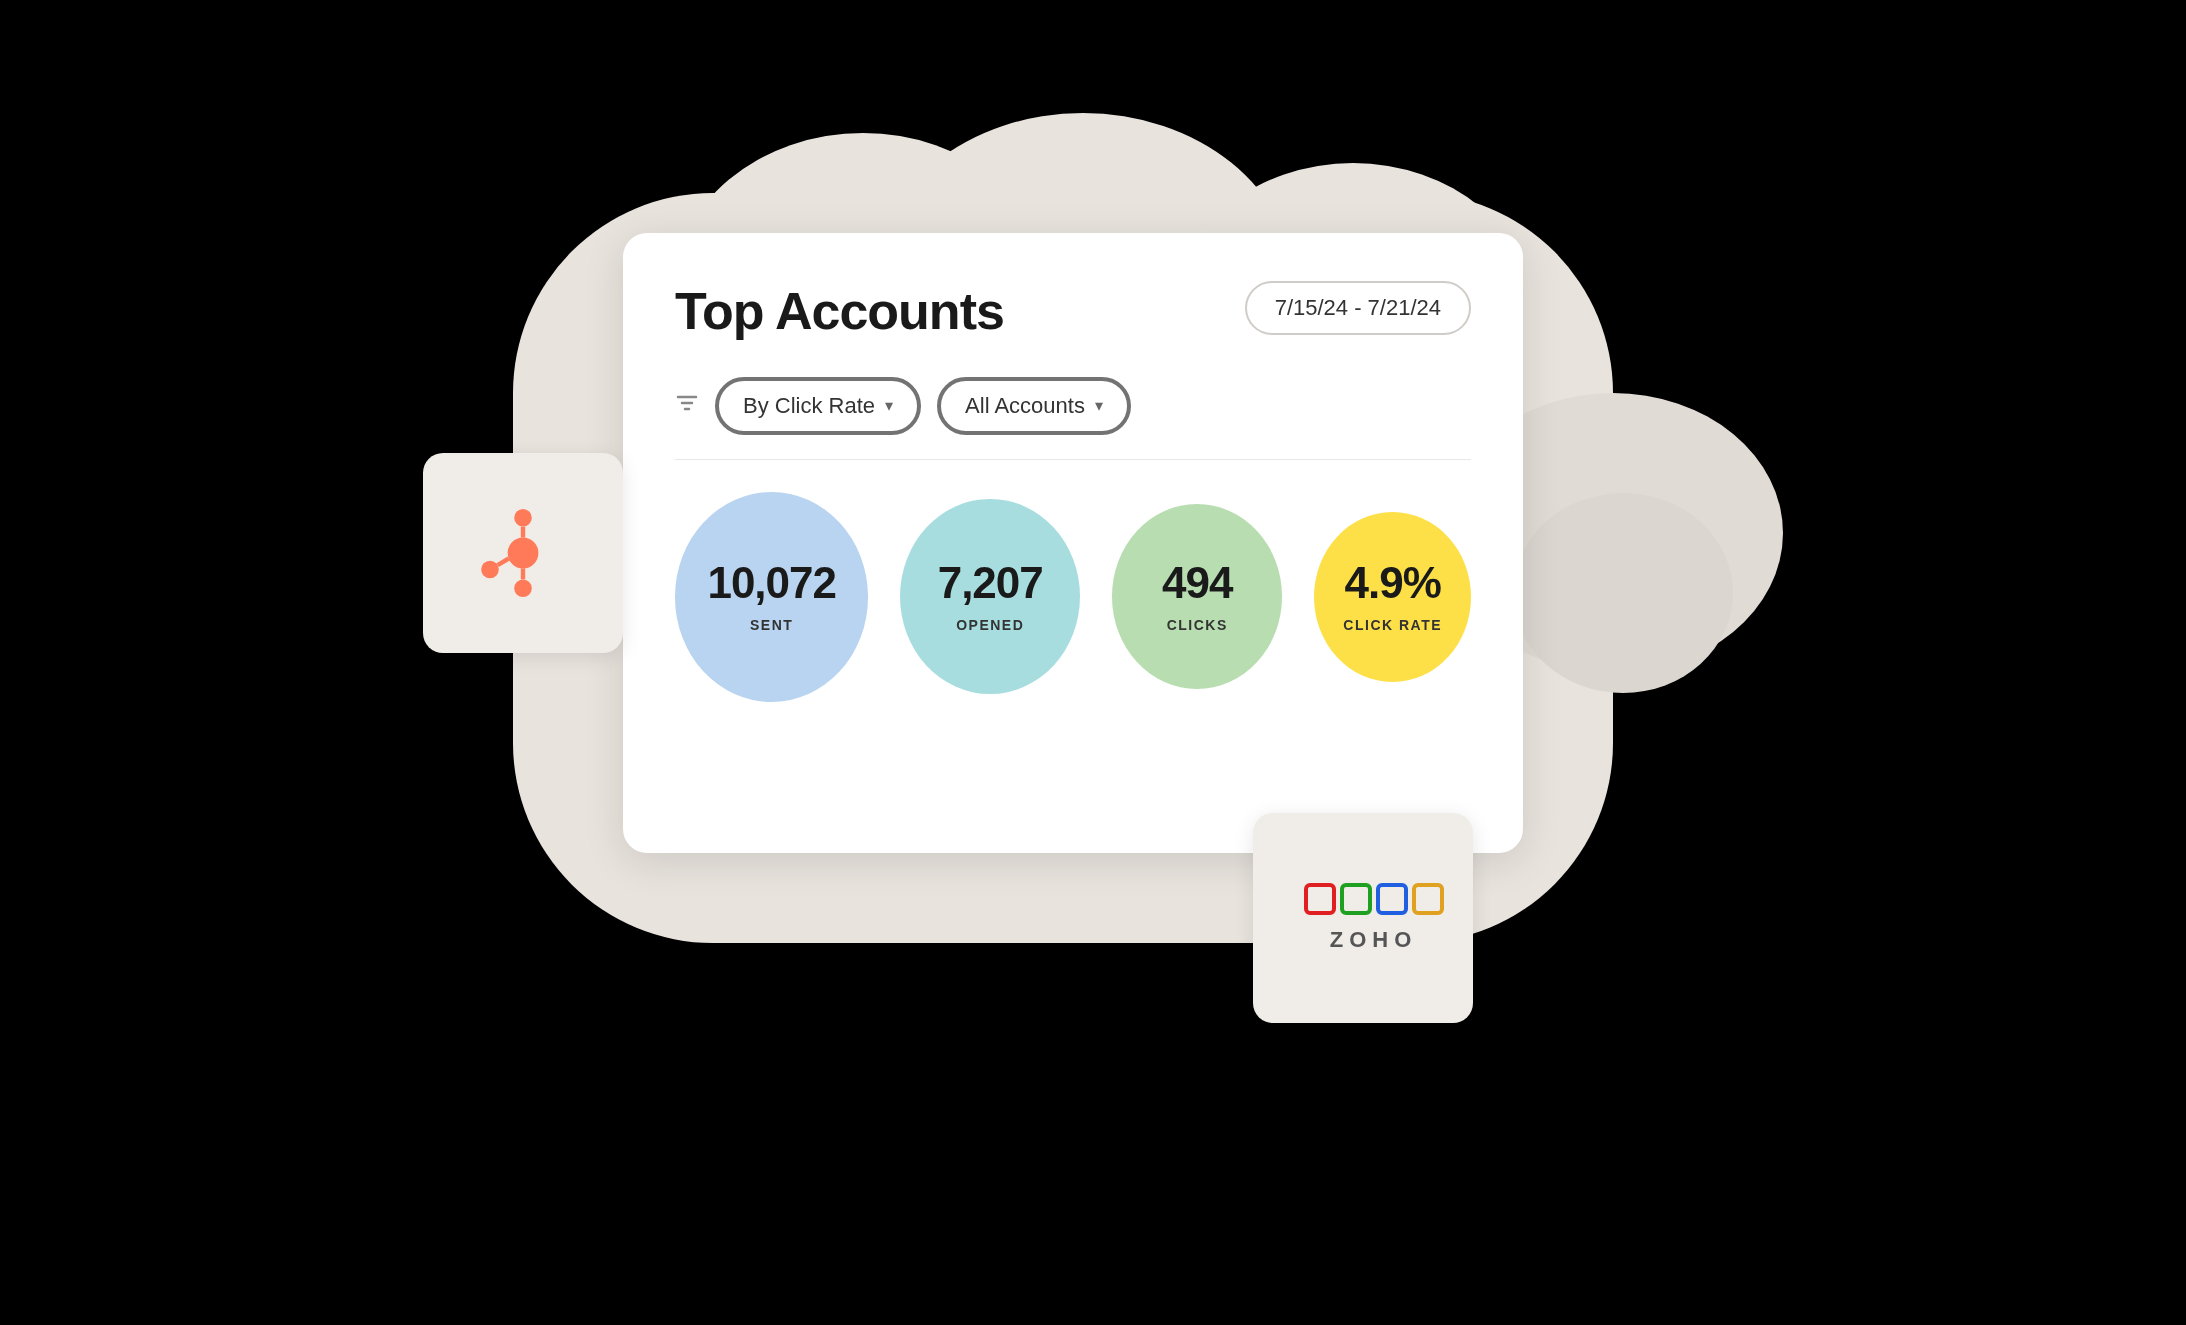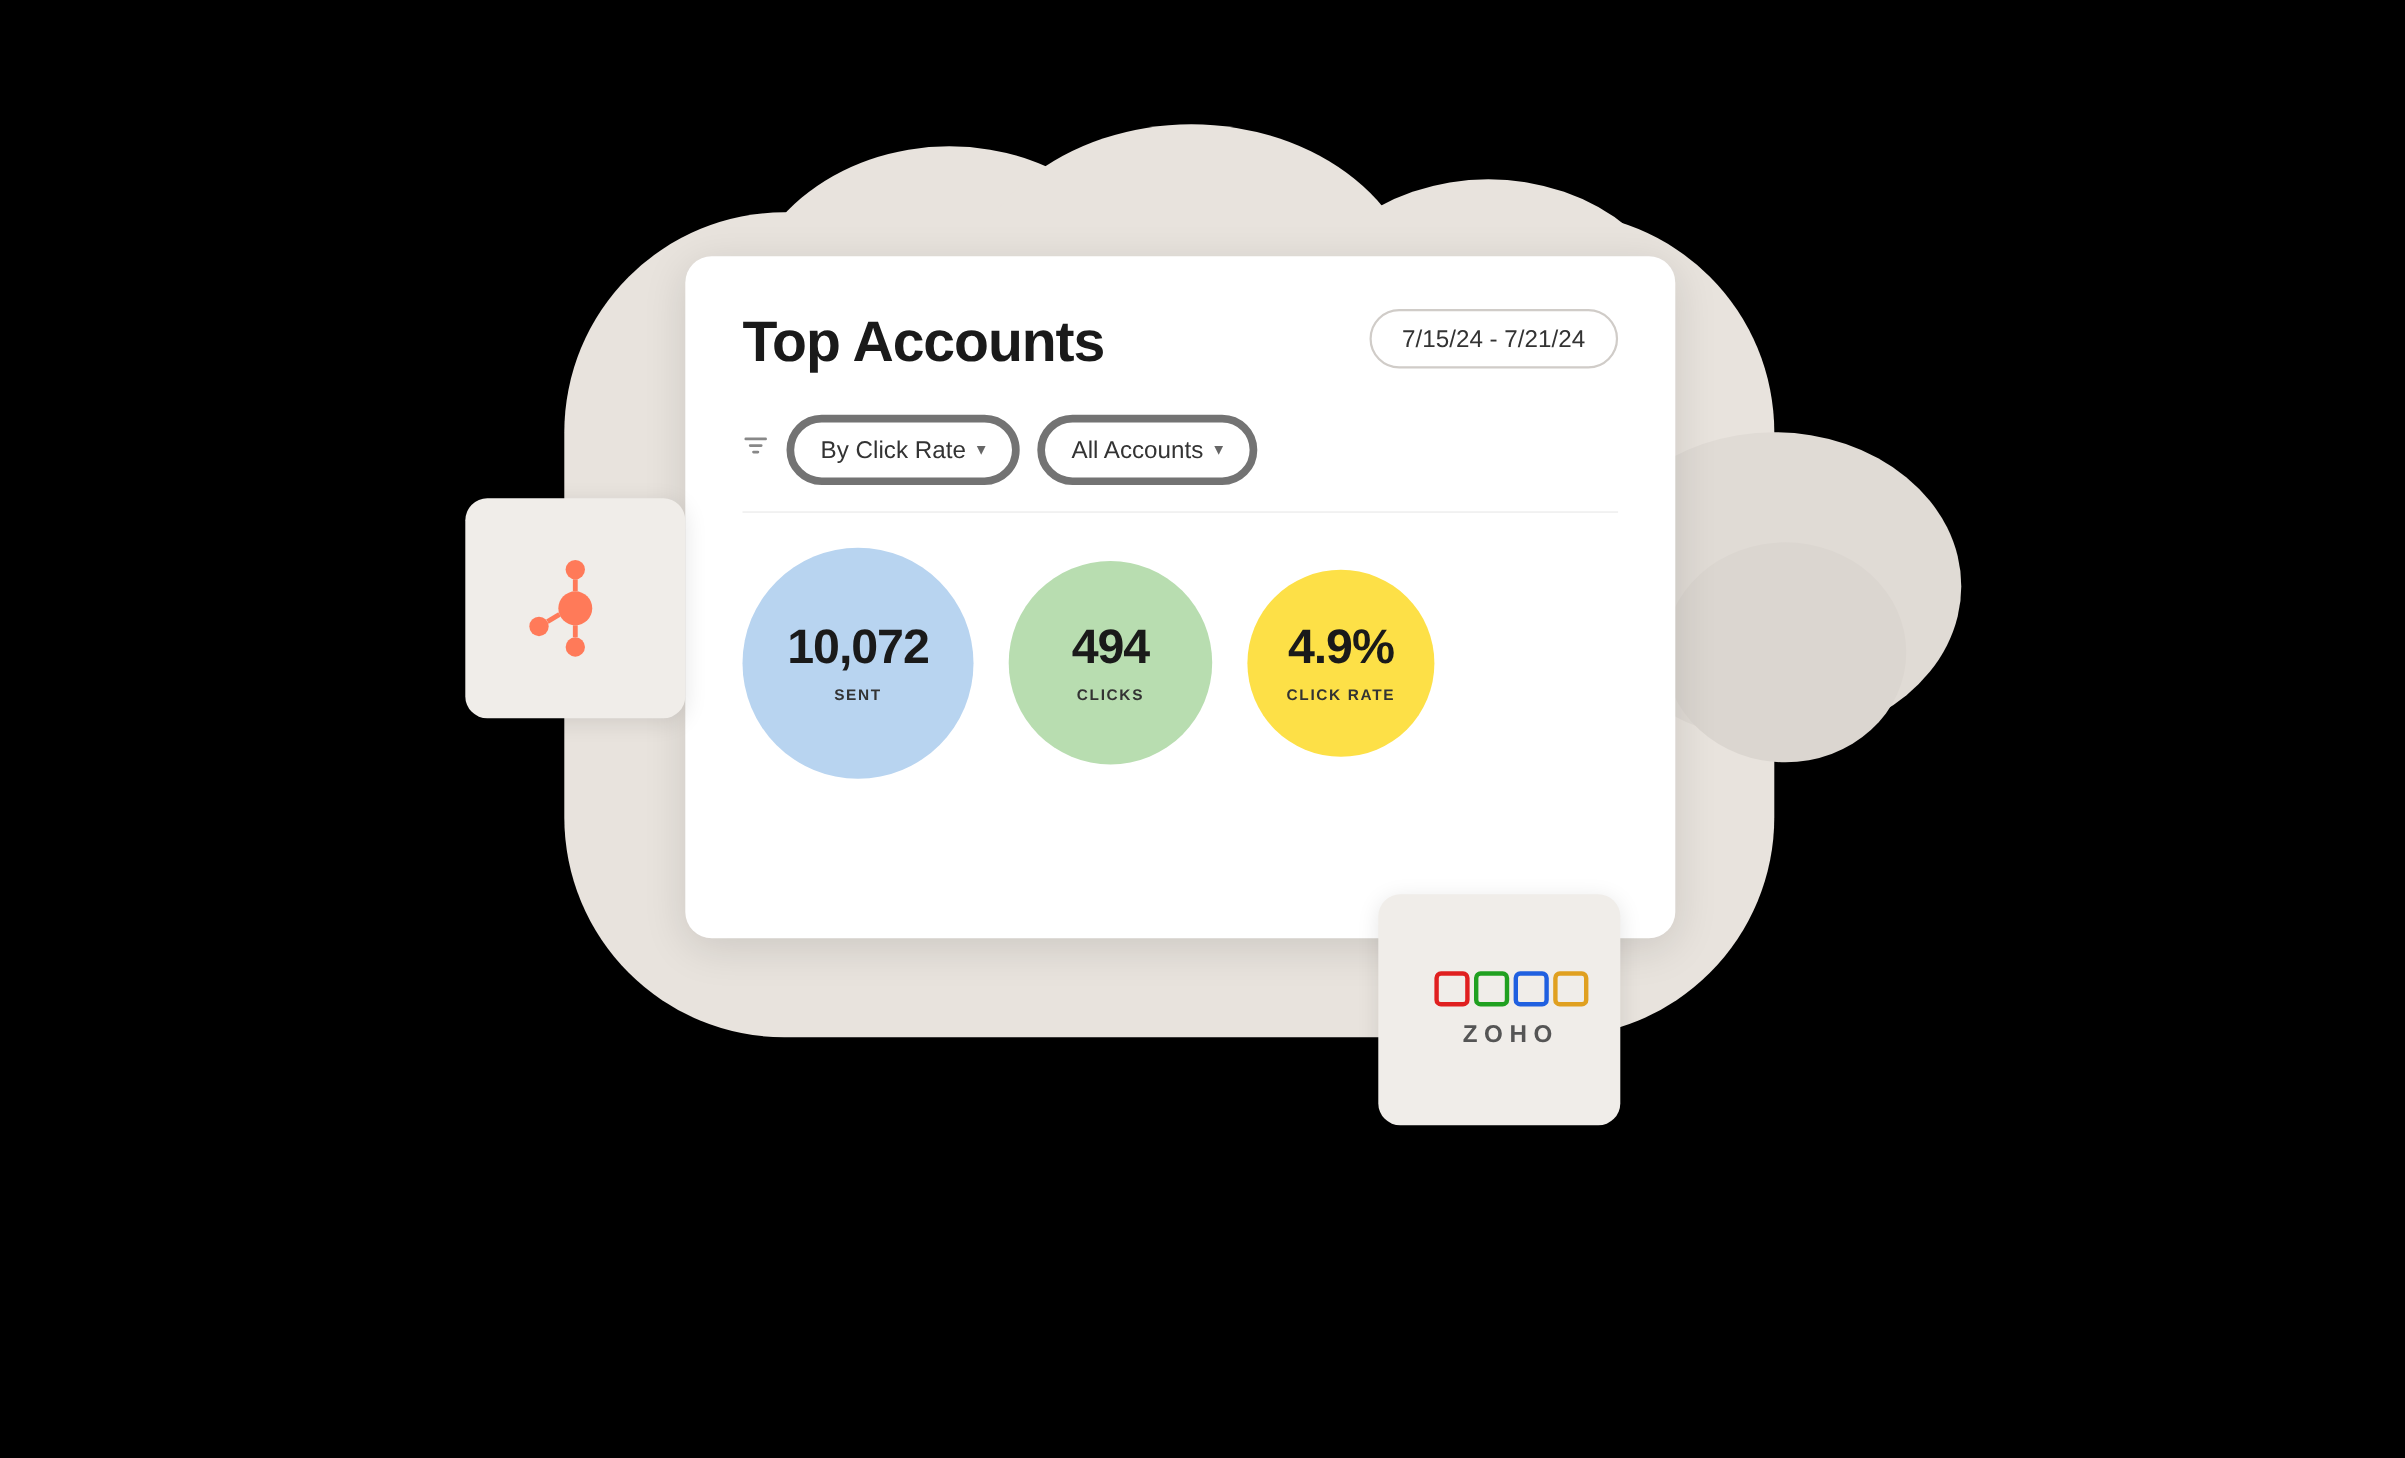--- a/index.html
+++ b/index.html
@@ -130,21 +130,21 @@
 
     .filter-icon {
       color: #888;
       font-size: 24px;
     }
 
     .dropdown {
       display: flex;
       align-items: center;
       gap: 10px;
-      border: 7px solid #737373;
+      border: 4px solid #737373;
       border-radius: 50px;
       padding: 12px 24px;
       font-size: 22px;
       color: #333;
       background: #fff;
       cursor: pointer;
     }
 
     .dropdown-arrow {
       font-size: 16px;
@@ -324,20 +324,24 @@
       </div>
     </div>
 
     <div class="stats-row">
 
       <div class="stat-circle sent">
         <span class="stat-number">10,072</span>
         <span class="stat-label">SENT</span>
       </div>
 
+      <div class="stat-circle opened">
+        <span class="stat-number">7,207</span>
+        <span class="stat-label">OPENED</span>
+      </div>
 
       <div class="stat-circle clicks">
         <span class="stat-number">494</span>
         <span class="stat-label">CLICKS</span>
       </div>
 
       <div class="stat-circle click-rate">
         <span class="stat-number">4.9%</span>
         <span class="stat-label">CLICK RATE</span>
       </div>

